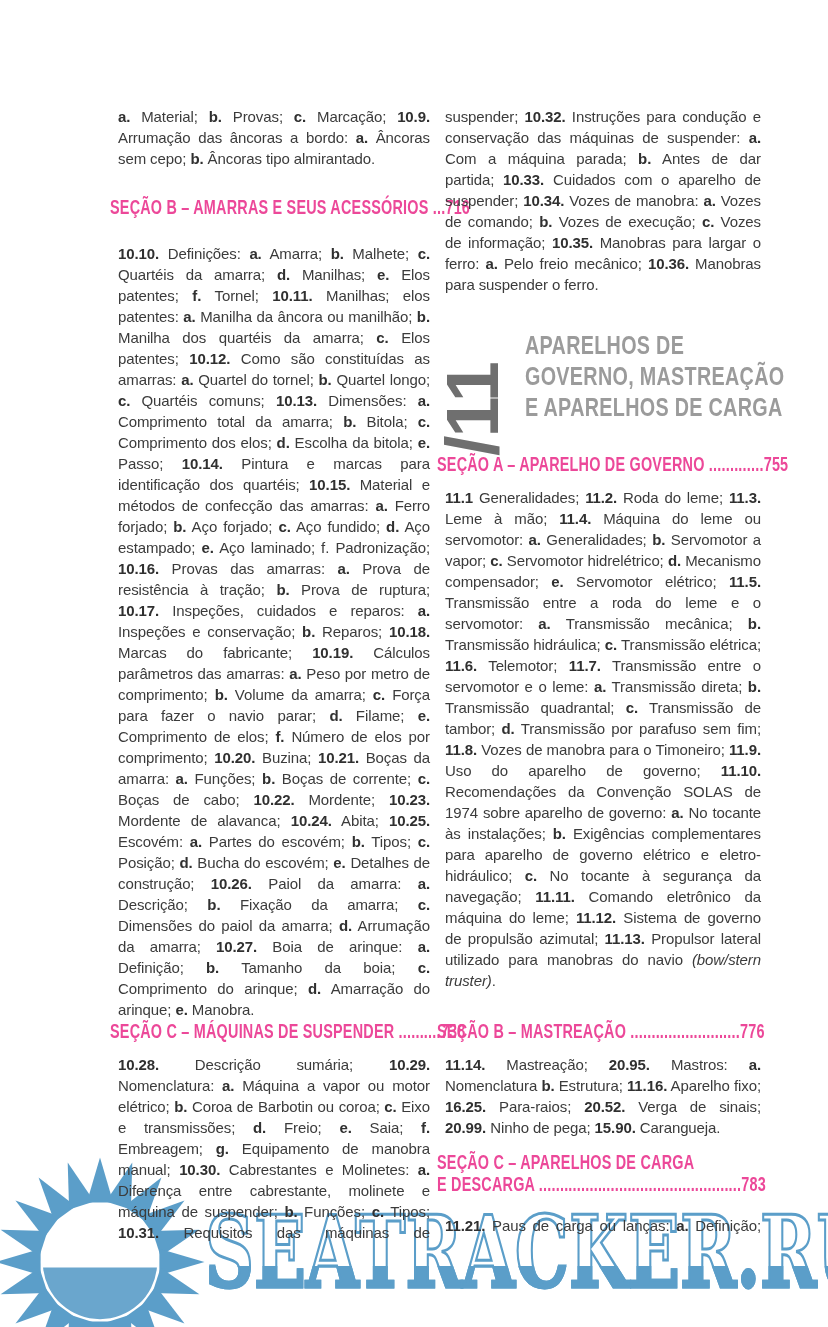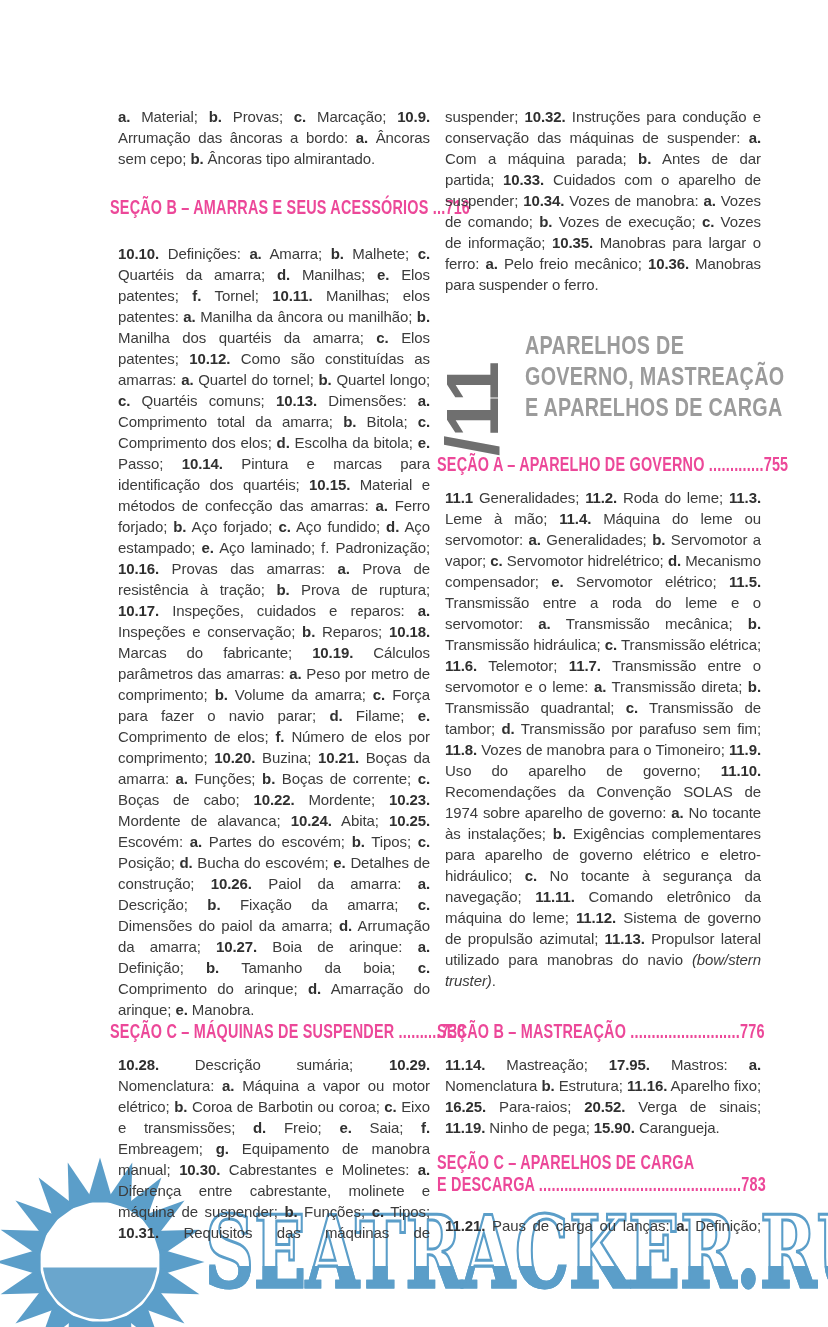--- a/index.html
+++ b/index.html
@@ -119,21 +119,21 @@
     <div class="heading block" style="left:0;top:453px;">
       <span class="cond">SEÇÃO A – APARELHO DE GOVERNO .............755</span>
     </div>
 
     <p class="toc block" style="left:0;top:479px;width:316px;"><b>11.1</b> Generalidades; <b>11.2.</b> Roda do leme; <b>11.3.</b> Leme à mão; <b>11.4.</b> Máquina do leme ou servomotor: <b>a.</b> Generalidades; <b>b.</b> Servomotor a vapor; <b>c.</b> Servomotor hidrelétrico; <b>d.</b> Mecanismo compensador; <b>e.</b> Servomotor elétrico; <b>11.5.</b> Transmissão entre a roda do leme e o servomotor: <b>a.</b> Transmissão mecânica; <b>b.</b> Transmissão hidráulica; <b>c.</b> Transmissão elétrica; <b>11.6.</b> Telemotor; <b>11.7.</b> Transmissão entre o servomotor e o leme: <b>a.</b> Transmissão direta; <b>b.</b> Transmissão quadrantal; <b>c.</b> Transmissão de tambor; <b>d.</b> Transmissão por parafuso sem fim; <b>11.8.</b> Vozes de manobra para o Timoneiro; <b>11.9.</b> Uso do aparelho de governo; <b>11.10.</b> Recomendações da Convenção SOLAS de 1974 sobre aparelho de governo: <b>a.</b> No tocante às instalações; <b>b.</b> Exigências complementares para aparelho de governo elétrico e eletro-hidráulico; <b>c.</b> No tocante à segurança da navegação; <b>11.11.</b> Comando eletrônico da máquina do leme; <b>11.12.</b> Sistema de governo de propulsão azimutal; <b>11.13.</b> Propulsor lateral utilizado para manobras do navio <i>(bow/stern truster)</i>.</p>
 
     <div class="heading block" style="left:0;top:1020px;">
       <span class="cond">SEÇÃO B – MASTREAÇÃO ..........................776</span>
     </div>
 
-    <p class="toc block" style="left:0;top:1046px;width:316px;"><b>11.14.</b> Mastreação; <b>17.95.</b> Mastros: <b>a.</b> Nomenclatura <b>b.</b> Estrutura; <b>11.16.</b> Aparelho fixo; <b>16.25.</b> Para-raios; <b>20.52.</b> Verga de sinais; <b>11.19.</b> Ninho de pega; <b>15.90.</b> Carangueja.</p>
+    <p class="toc block" style="left:0;top:1046px;width:316px;"><b>11.14.</b> Mastreação; <b>20.95.</b> Mastros: <b>a.</b> Nomenclatura <b>b.</b> Estrutura; <b>11.16.</b> Aparelho fixo; <b>16.25.</b> Para-raios; <b>20.52.</b> Verga de sinais; <b>20.99.</b> Ninho de pega; <b>15.90.</b> Carangueja.</p>
 
     <div class="heading block" style="left:0;top:1151px;">
       <span class="cond">SEÇÃO C – APARELHOS DE CARGA</span><br>
       <span class="cond">E DESCARGA ................................................783</span>
     </div>
 
     <p class="toc cont block" style="left:0;top:1207px;width:316px;"><b>11.21.</b> Paus de carga ou lanças: <b>a.</b> Definição;</p>
   </div>
 
 </div>

